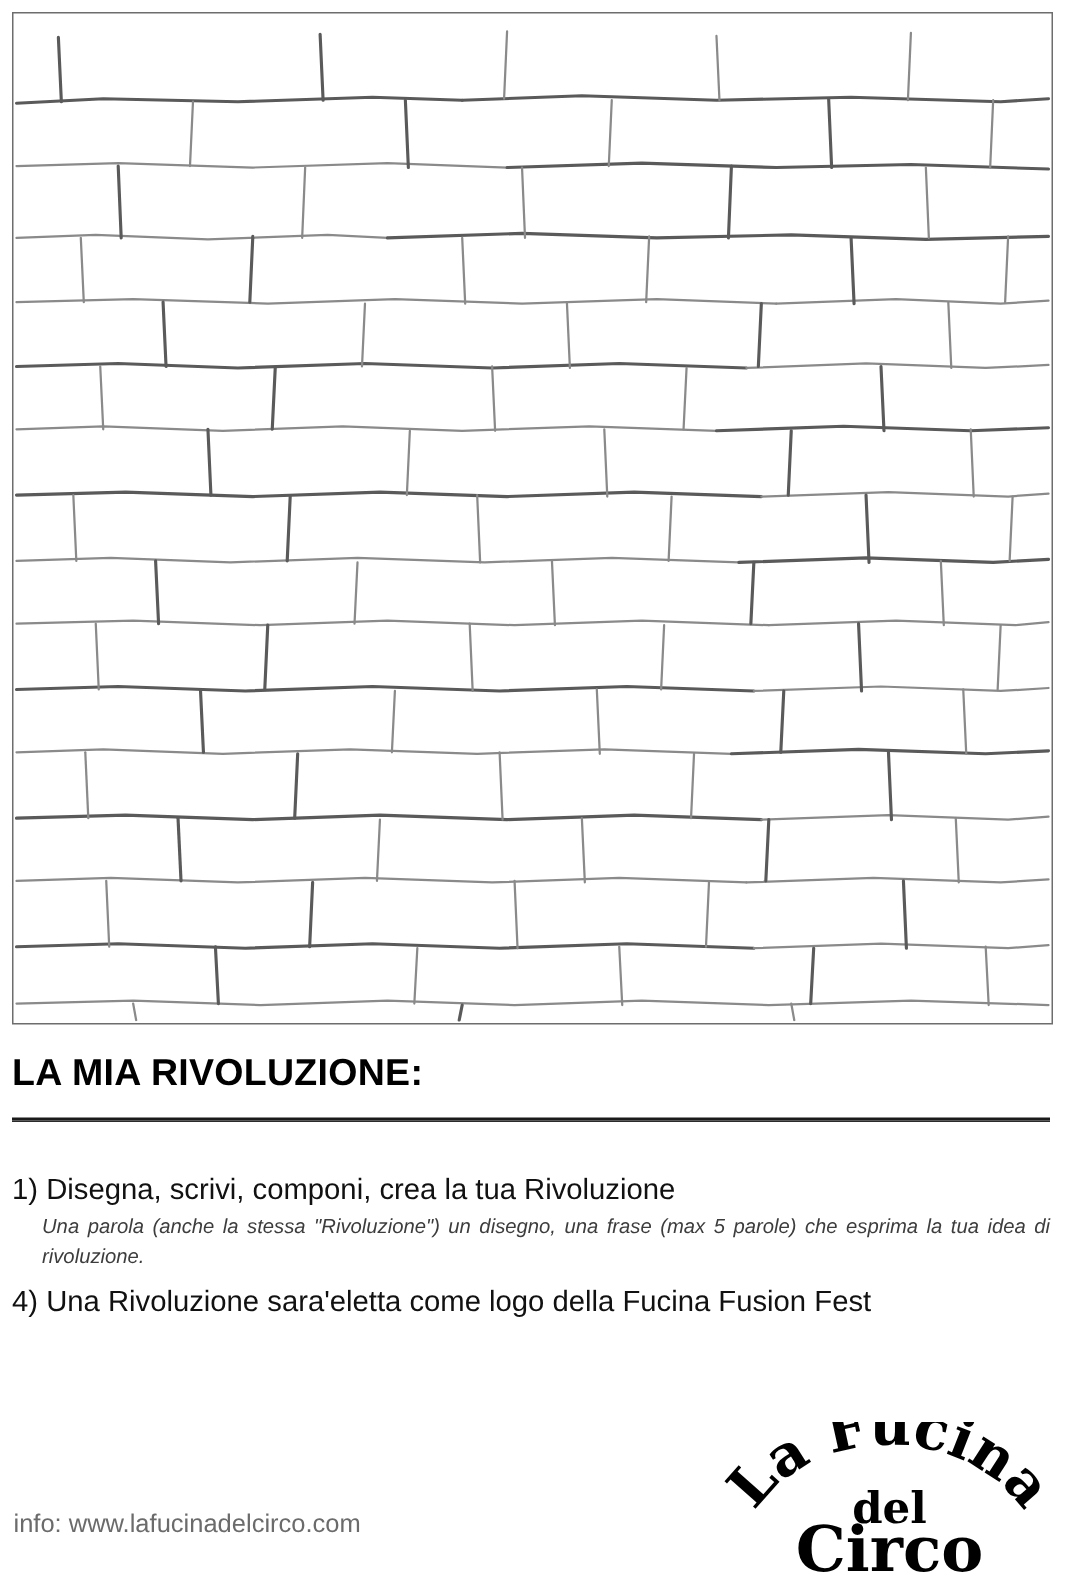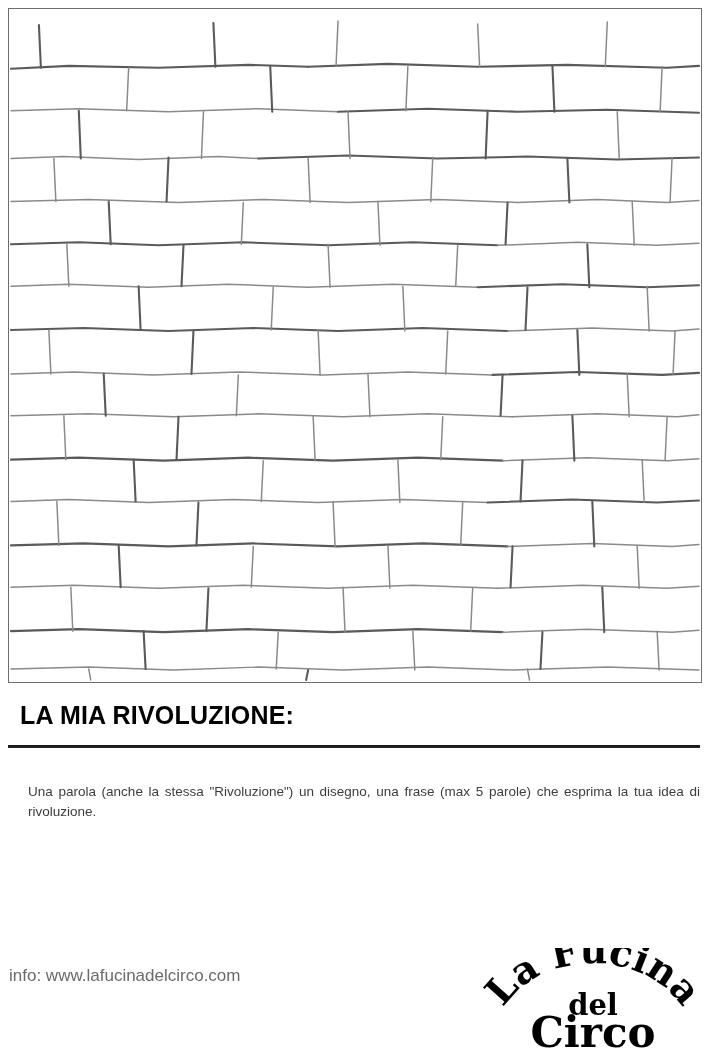--- a/index.html
+++ b/index.html
@@ -45,21 +45,21 @@
     fill: none;
     stroke: #5a5a5a;
     stroke-width: 2.1;
     stroke-linecap: round;
     stroke-linejoin: round;
   }
 
   
   #page-title {
     position: absolute;
-    left: 20px;
+    left: 8px;
     top: 702px;
     font-size: 25px;
     font-weight: bold;
     letter-spacing: 0.2px;
     line-height: 1.1;
     white-space: nowrap;
   }
   #title-rule {
     position: absolute;
     left: 8px;
@@ -78,32 +78,33 @@
     width: 694px;
   }
   .list-item {
     font-size: 19.5px;
     line-height: 26px;
     white-space: nowrap;
     color: #111111;
   }
   .list-note {
     font-size: 13.5px;
+    font-style: italic;
     line-height: 20px;
     color: #3d3d3d;
     margin: 2px 0 7px 20px;
     width: 672px;
     text-align: justify;
   }
 
   
   #info-line {
     position: absolute;
     left: 9px;
-    top: 966px;
+    top: 1006px;
     font-size: 17px;
     color: #6b6b6b;
     white-space: nowrap;
   }
 
   
   #brand-logo {
     position: absolute;
     left: 482px;
     top: 948px;
@@ -268,21 +269,23 @@
       <path class="mortar-dark" d="M300 663 L298 673"></path>
       <path class="mortar" d="M520 662 L522 673"></path>
     </g>
   </svg>
 </div>
 
 <div id="page-title">LA MIA RIVOLUZIONE:</div>
 <div id="title-rule"></div>
 
 <div id="instruction-list">
+  <div class="list-item">1) Disegna, scrivi, componi, crea la tua Rivoluzione</div>
   <div class="list-note">Una parola (anche la stessa "Rivoluzione") un disegno, una frase (max 5 parole) che esprima la tua idea di rivoluzione.</div>
+  <div class="list-item">4) Una Rivoluzione sara'eletta come logo della Fucina Fusion Fest</div>
 </div>
 
 <div id="info-line">info: www.lafucinadelcirco.com</div>
 
 <div id="brand-logo">
   <svg viewBox="0 0 222 104">
     <defs>
       <path id="logo-arc-path" d="M 10 98 A 100 82 0 0 1 212 98" fill="none"></path>
     </defs>
     <text class="logo-arc-text">

